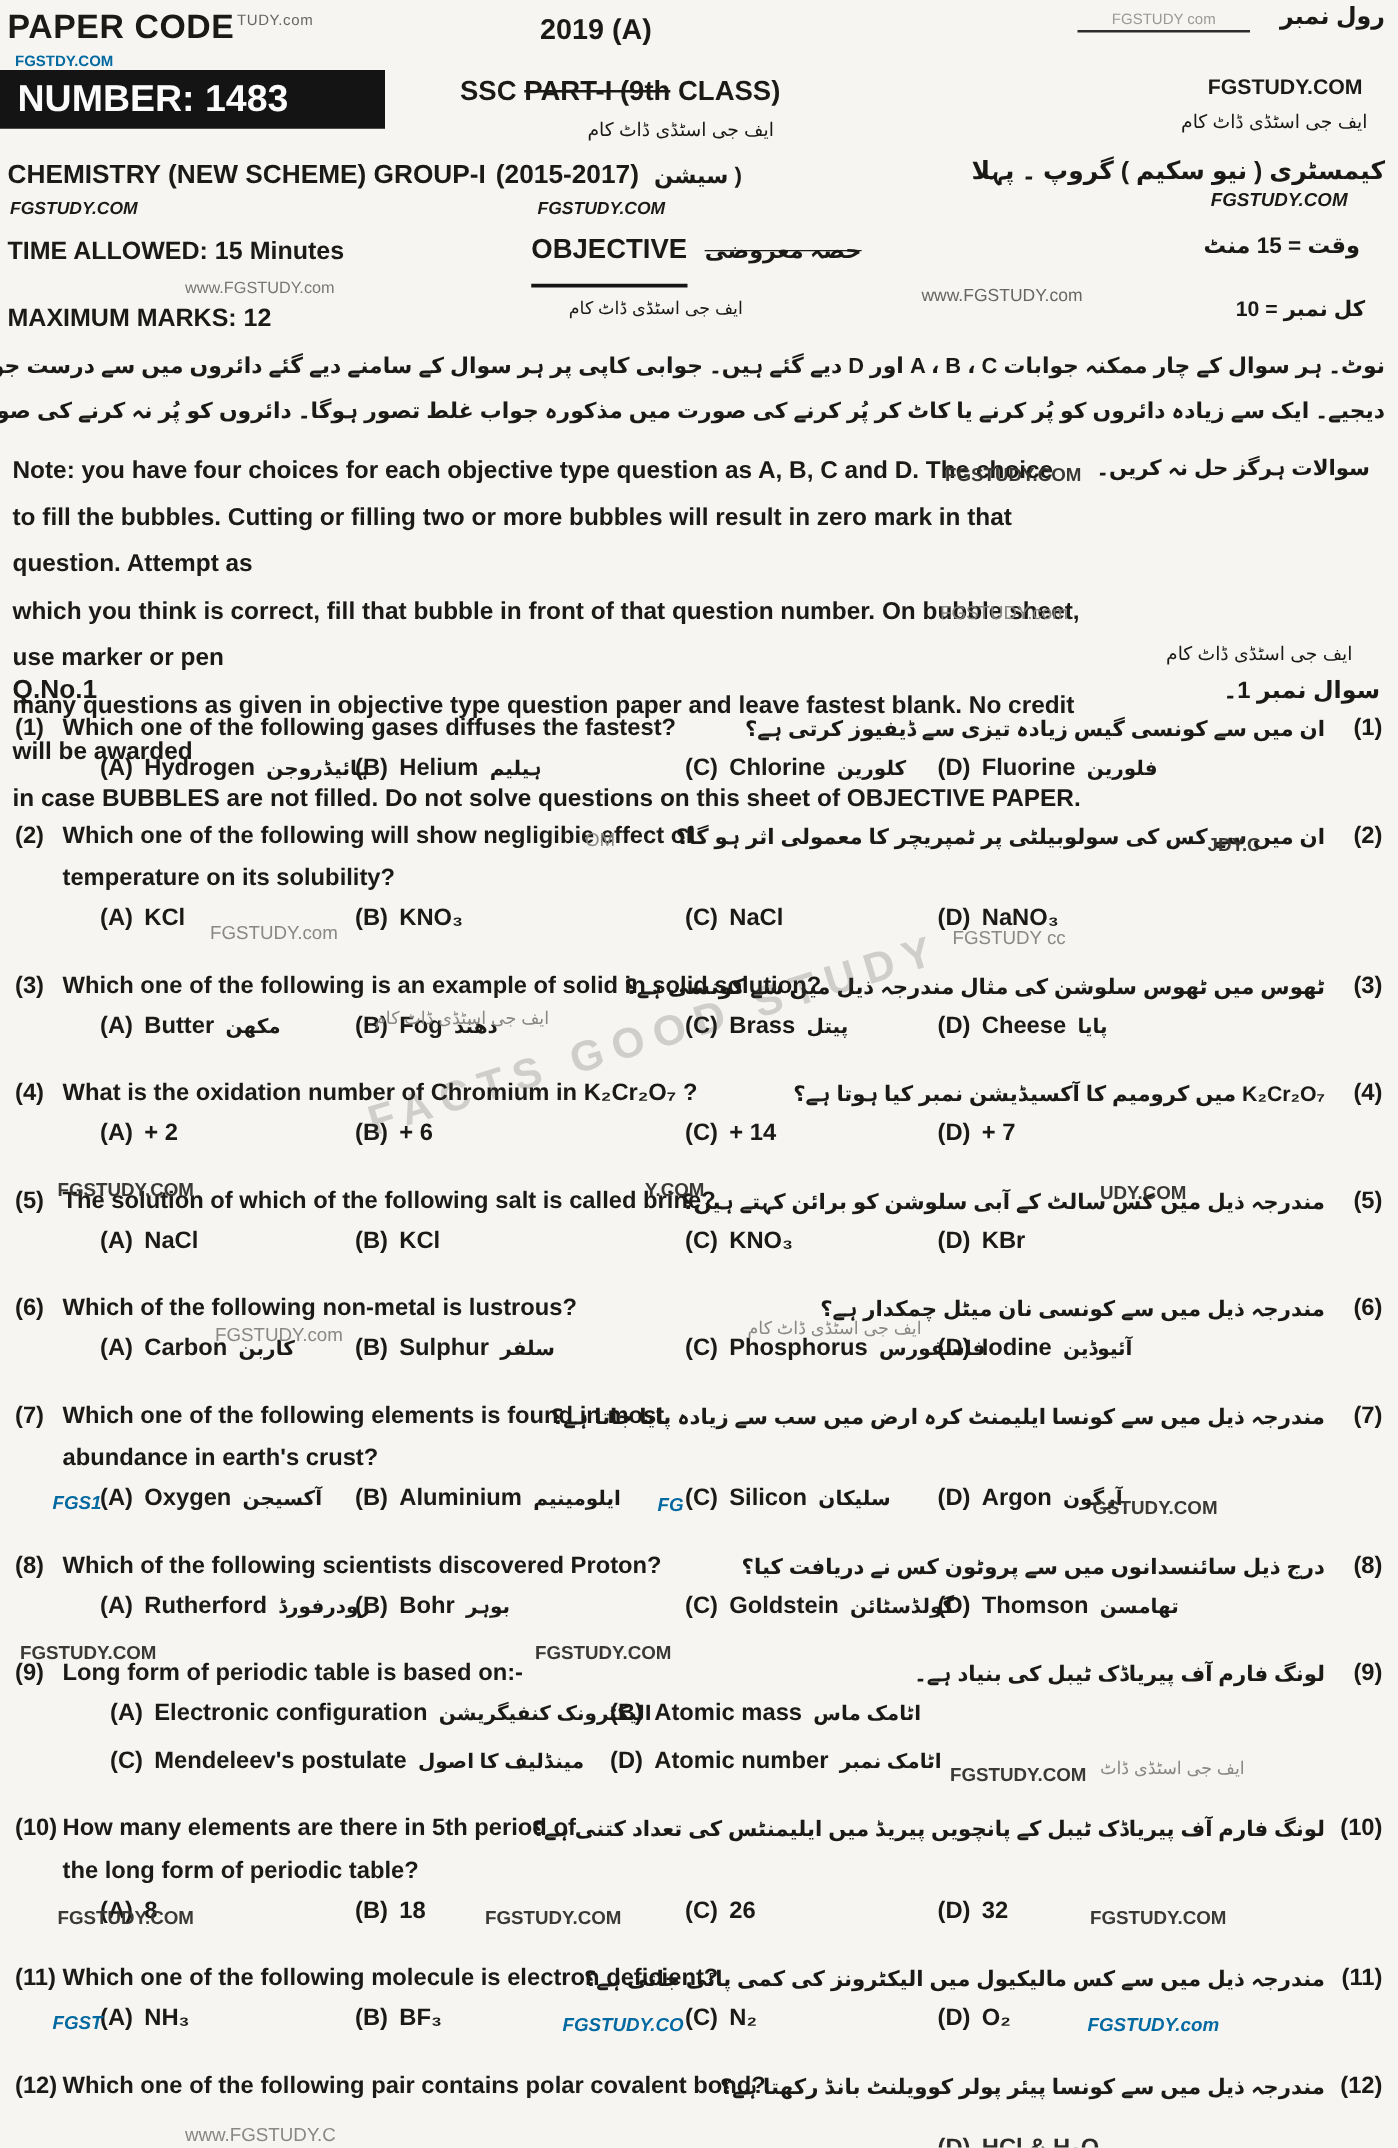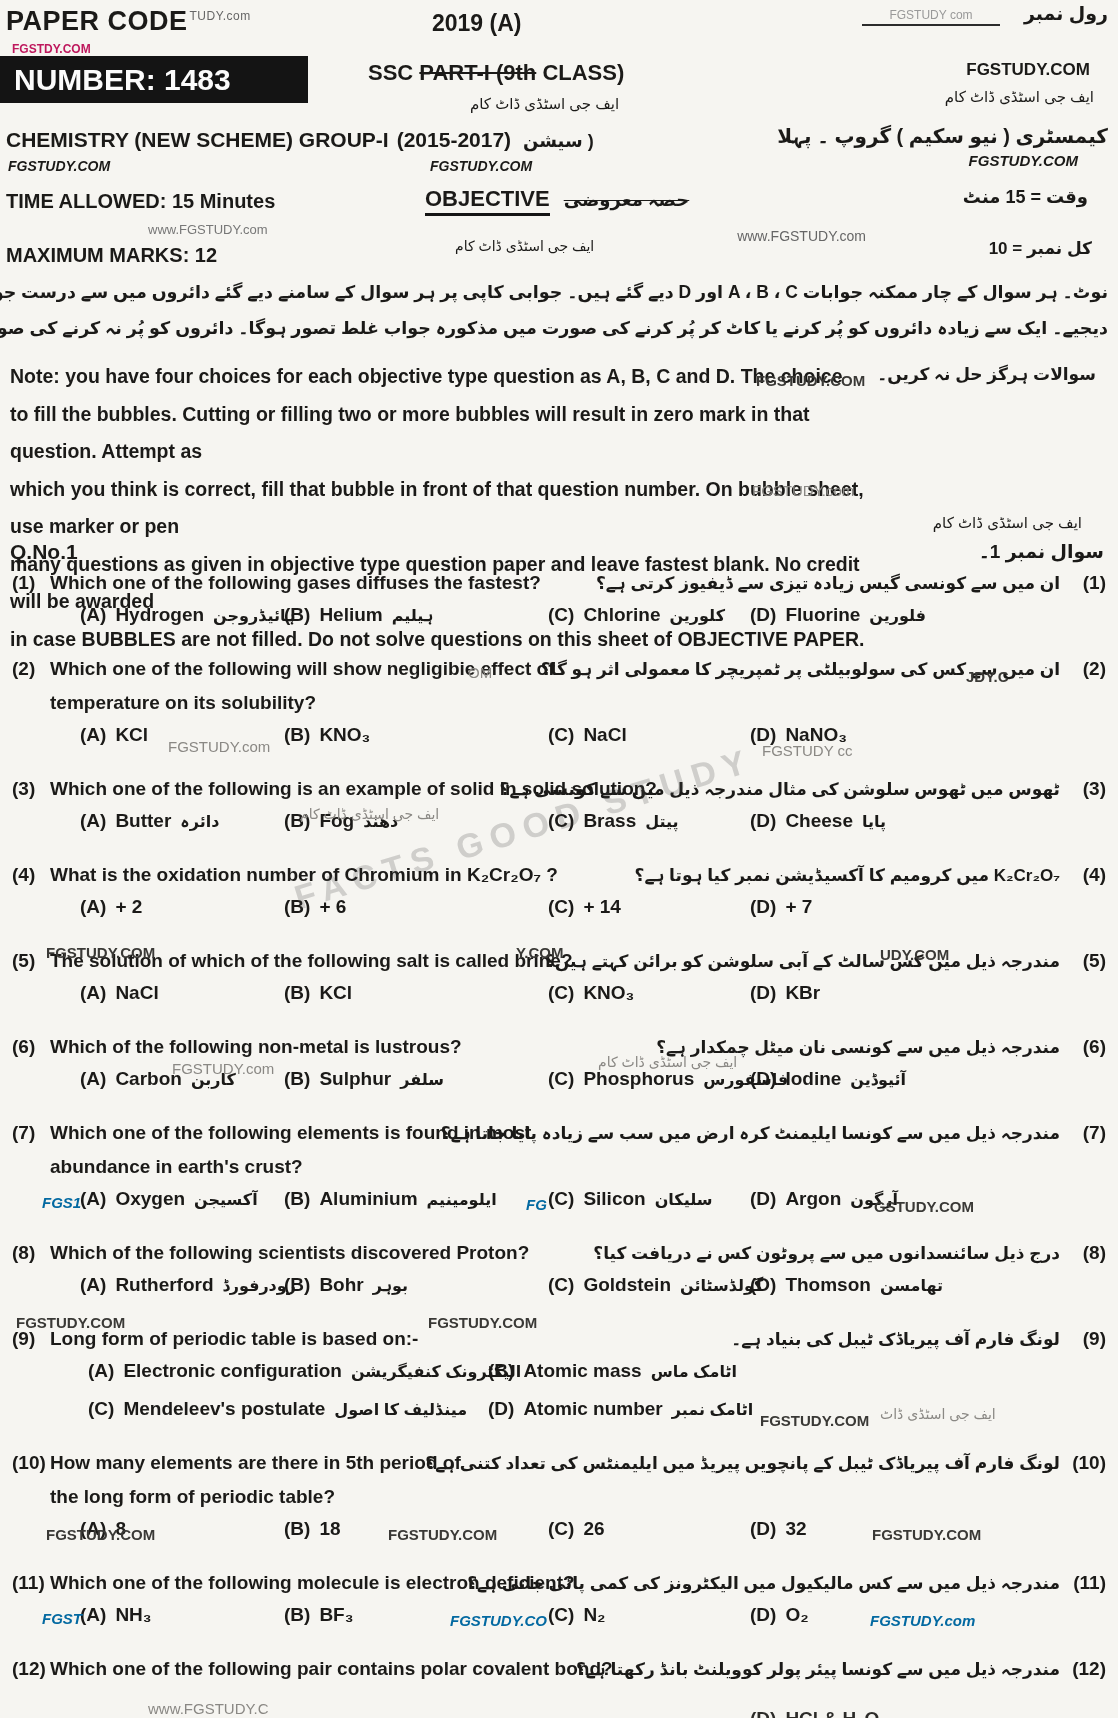--- a/index.html
+++ b/index.html
@@ -12,37 +12,37 @@
   .abs{position:absolute;white-space:nowrap}
   .rtl{direction:rtl;unicode-bidi:embed}
 
   
   .hdr{position:absolute;top:0;left:0;right:0;height:278px}
   .h-paper-code{left:6px;top:6px;font-size:27px;font-weight:800;letter-spacing:.5px}
   .pc-wm{font-size:12px;font-weight:400;color:#666;vertical-align:super;margin-left:2px}
   .h-year{left:432px;top:10px;font-size:23px;font-weight:700}
   .h-roll{right:10px;top:2px;font-size:19px;font-weight:700}
   .h-roll-line{right:118px;top:8px;width:138px;border-bottom:2px solid #2c2c2c;font-size:12px;color:#999;text-align:center;padding-bottom:2px}
-  .h-tiny-wm{left:12px;top:42px;font-size:12px;font-weight:700;color:#be185d}
+  .h-tiny-wm{left:12px;top:42px;font-size:12px;font-weight:700;color:#0369a1}
   .h-number-box{left:0;top:56px;width:308px;height:47px;background:#141414;color:#fbfbfb;font-size:30px;font-weight:800;line-height:47px;padding-left:14px}
   .h-ssc{left:368px;top:60px;font-size:22px;font-weight:800}
   .strike{text-decoration:line-through;text-decoration-thickness:2px}
   .h-fg-right{right:28px;top:60px;font-size:17px;font-weight:800}
   .h-site-ur-c{left:470px;top:95px;font-size:15px}
   .h-site-ur-r{right:24px;top:88px;font-size:15px}
   .h-subject{left:6px;top:128px;font-size:21px;font-weight:800}
   .h-subject .sess{margin-left:8px}
   .h-subject .sess-ur{margin-left:12px;font-size:18px}
   .h-subject-ur{right:10px;top:124px;font-size:20px;font-weight:700}
   .h-wm-l{left:8px;top:158px;font-size:14px;font-weight:700;font-style:italic}
   .h-wm-c{left:430px;top:158px;font-size:14px;font-weight:700;font-style:italic}
   .h-wm-r{right:40px;top:152px;font-size:15px;font-weight:800;font-style:italic}
   .h-time{left:6px;top:190px;font-size:20px;font-weight:700}
   .h-objective{left:425px;top:186px;font-size:22px;font-weight:800}
-  .obj-u{border-bottom:3px solid #151515;padding-bottom:2px}
+  .obj-u{border-bottom:3px solid #151515;padding-bottom:16px}
   .obj-ur{font-size:18px;margin-left:14px;text-decoration:line-through}
   .h-time-ur{right:30px;top:186px;font-size:18px;font-weight:700}
   .h-www-l{left:148px;top:222px;font-size:13px;color:#777}
   .h-www-r{right:252px;top:228px;font-size:14px;color:#666}
   .h-maxmarks{left:6px;top:244px;font-size:20px;font-weight:700}
   .h-marks-ur{right:26px;top:238px;font-size:17px;font-weight:700}
   .h-site-ur-m{left:455px;top:238px;font-size:14px}
 
   
   .note{position:absolute;top:282px;left:0;right:0;height:262px}
@@ -174,21 +174,21 @@
       <div class="q">
         <div class="q-head">
           <span class="q-num">(3)</span>
           <div class="q-lines">
             <div class="q-line">Which one of the following is an example of solid in solid solution?</div>
           </div>
           <div class="q-ur" dir="rtl">ٹھوس میں ٹھوس سلوشن کی مثال مندرجہ ذیل میں سے کونسی ہے؟</div>
           <span class="q-num-r">(3)</span>
         </div>
         <div class="q-opts">
-          <span class="opt" style="left: 80px;"><span class="opt-label">(A)</span><span class="opt-text">Butter</span><span class="opt-ur rtl" dir="rtl">دائرہ</span></span>
+          <span class="opt" style="left: 80px;"><span class="opt-label">(A)</span><span class="opt-text">Butter</span><span class="opt-ur rtl" dir="rtl">مکھن</span></span>
           <span class="opt" style="left: 284px;"><span class="opt-label">(B)</span><span class="opt-text">Fog</span><span class="opt-ur rtl" dir="rtl">دھند</span></span>
           <span class="opt" style="left: 548px;"><span class="opt-label">(C)</span><span class="opt-text">Brass</span><span class="opt-ur rtl" dir="rtl">پیتل</span></span>
           <span class="opt" style="left: 750px;"><span class="opt-label">(D)</span><span class="opt-text">Cheese</span><span class="opt-ur rtl" dir="rtl">پایا</span></span>
         </div>
       </div>
       <div class="q">
         <div class="q-head">
           <span class="q-num">(4)</span>
           <div class="q-lines">
             <div class="q-line">What is the oxidation number of Chromium in K₂Cr₂O₇ ?</div>

